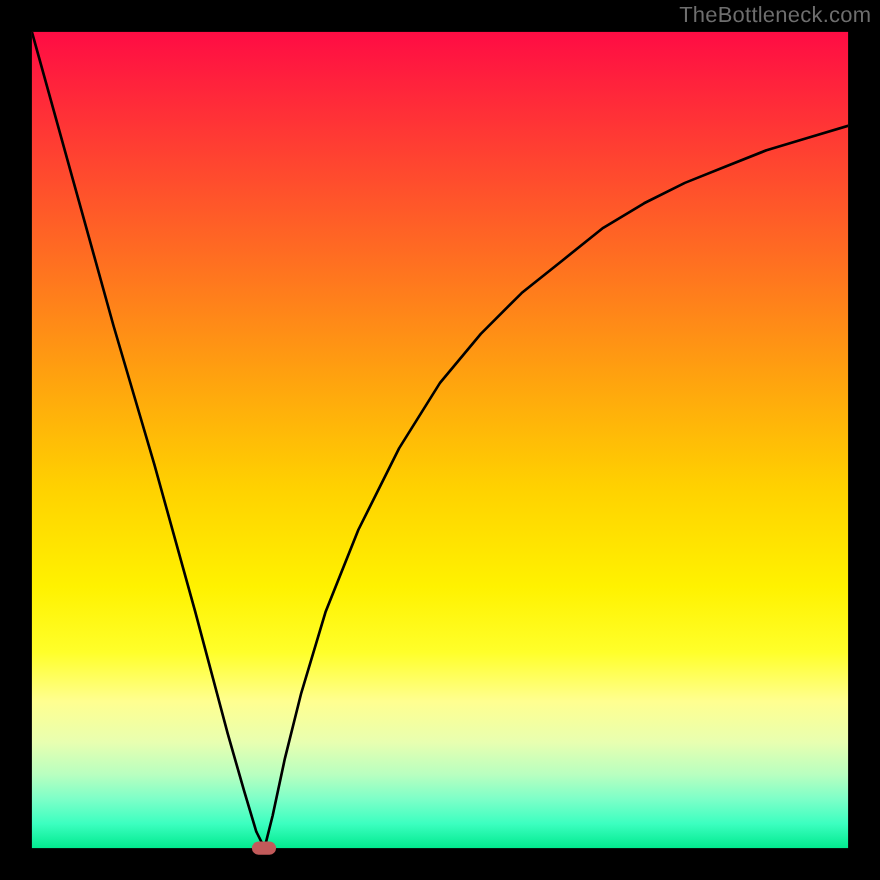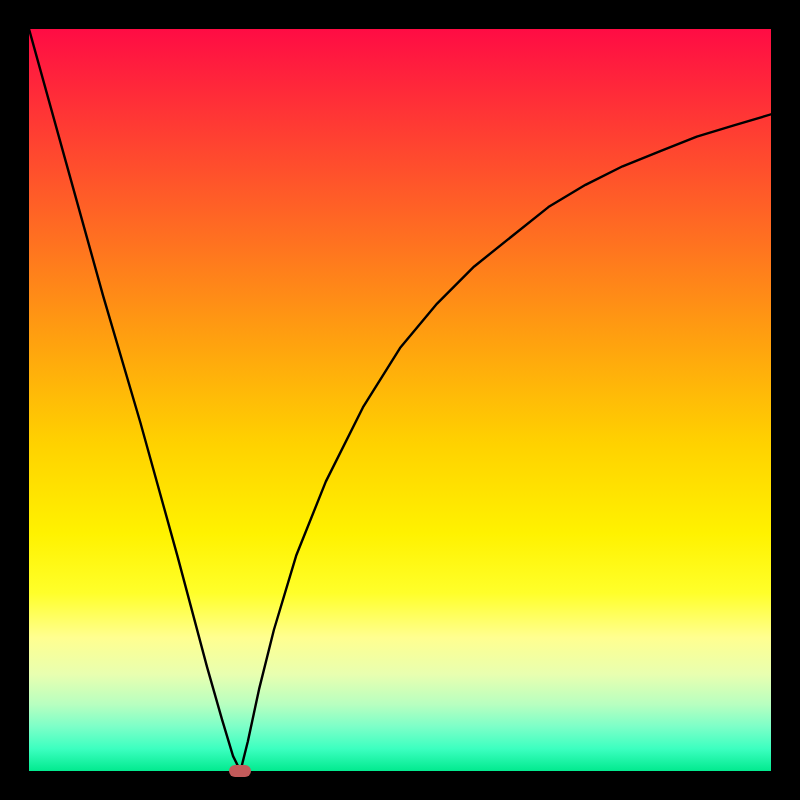--- a/index.html
+++ b/index.html
@@ -68,13 +68,14 @@
 <body>
 
 <div class="frame">
   <div class="plot" id="plot">
     <svg class="curve" viewBox="0 0 742 742" preserveAspectRatio="none">
       <path id="curve-left" fill="none" stroke="#000" stroke-width="2.4" stroke-linecap="round" stroke-linejoin="round" d="M0.00 0.00 L37.10 133.56 L74.20 267.12 L111.30 393.26 L148.40 526.82 L178.08 638.12 L192.92 690.06 L204.05 727.16 L211.47 742.00"></path>
       <path id="curve-right" fill="none" stroke="#000" stroke-width="2.4" stroke-linecap="round" stroke-linejoin="round" d="M211.47 742.00 L218.89 712.32 L230.02 660.38 L244.86 601.02 L267.12 526.82 L296.80 452.62 L333.90 378.42 L371.00 319.06 L408.10 274.54 L445.20 237.44 L482.30 207.76 L519.40 178.08 L556.50 155.82 L593.60 137.27 L630.70 122.43 L667.80 107.59 L704.90 96.46 L742.00 85.33"></path>
     </svg>
     <div class="marker" id="marker" style="left: 211.47px; top: 742px; background: rgb(194, 90, 90);"></div>
   </div>
+  <div class="watermark">TheBottleneck.com</div>
 </div>
 
 </body></html>

